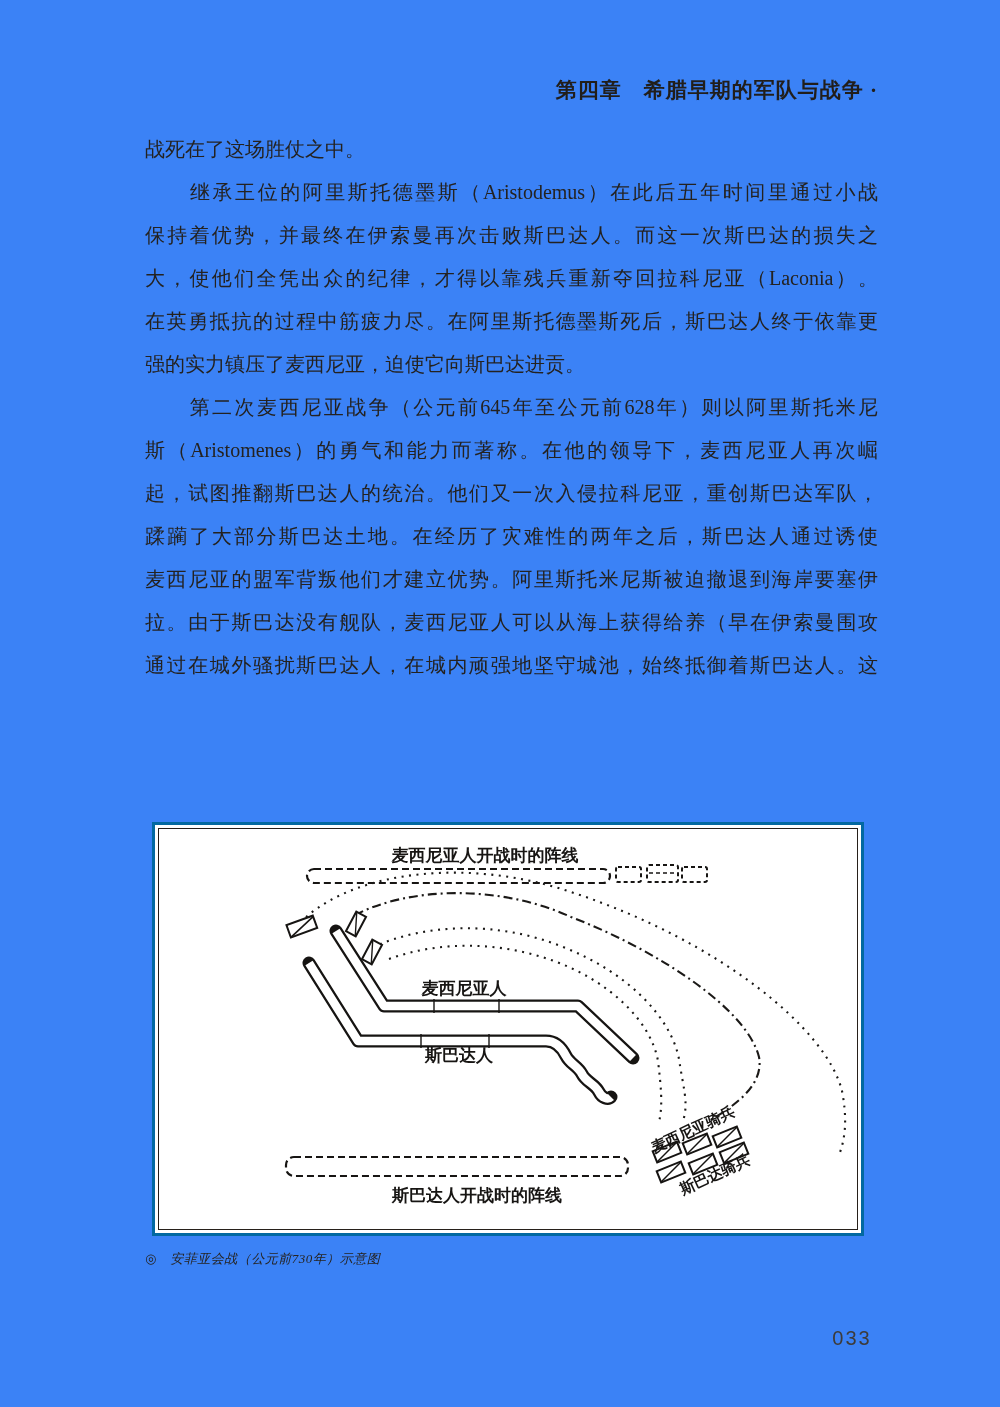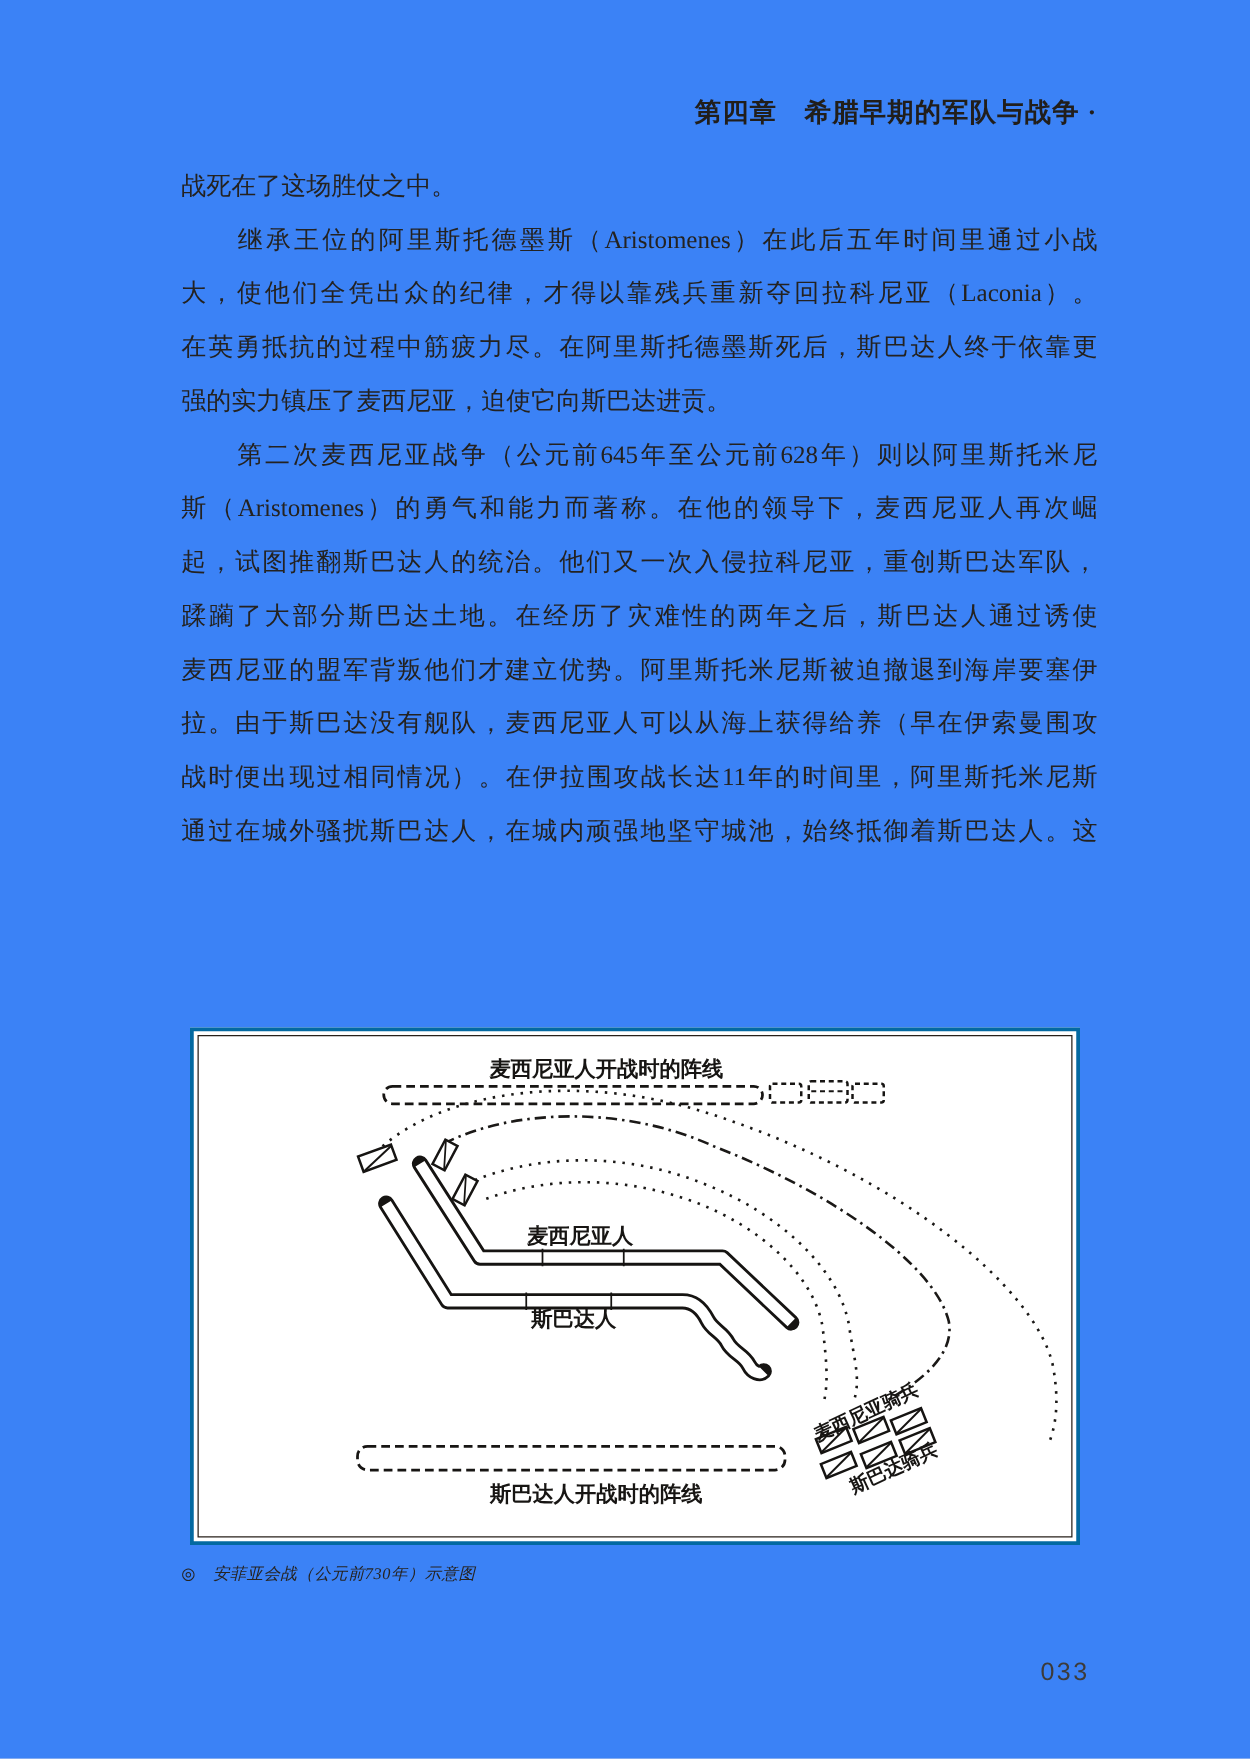--- a/index.html
+++ b/index.html
@@ -24,31 +24,31 @@
 </style>
 </head>
 <body>
 
 <div class="page">
 
   <div class="chapter-header">第四章　希腊早期的军队与战争 ·</div>
 
   <div class="body-text">
     <div class="ln end">战死在了这场胜仗之中。</div>
-    <div class="ln fill">　　继承王位的阿里斯托德墨斯（Aristomenes）在此后五年时间里通过小战</div>
+    <div class="ln fill">　　继承王位的阿里斯托德墨斯（Aristodemus）在此后五年时间里通过小战</div>
+    <div class="ln fill">保持着优势，并最终在伊索曼再次击败斯巴达人。而这一次斯巴达的损失之</div>
     <div class="ln fill">大，使他们全凭出众的纪律，才得以靠残兵重新夺回拉科尼亚（Laconia）。</div>
     <div class="ln fill">在英勇抵抗的过程中筋疲力尽。在阿里斯托德墨斯死后，斯巴达人终于依靠更</div>
     <div class="ln end">强的实力镇压了麦西尼亚，迫使它向斯巴达进贡。</div>
     <div class="ln fill">　　第二次麦西尼亚战争（公元前645年至公元前628年）则以阿里斯托米尼</div>
     <div class="ln fill">斯（Aristomenes）的勇气和能力而著称。在他的领导下，麦西尼亚人再次崛</div>
     <div class="ln fill">起，试图推翻斯巴达人的统治。他们又一次入侵拉科尼亚，重创斯巴达军队，</div>
     <div class="ln fill">蹂躏了大部分斯巴达土地。在经历了灾难性的两年之后，斯巴达人通过诱使</div>
     <div class="ln fill">麦西尼亚的盟军背叛他们才建立优势。阿里斯托米尼斯被迫撤退到海岸要塞伊</div>
     <div class="ln fill">拉。由于斯巴达没有舰队，麦西尼亚人可以从海上获得给养（早在伊索曼围攻</div>
-    <div class="ln fill">战时便出现过相同情况）。在伊拉围攻战长达11年的时间里，阿里斯托米尼斯</div>
     <div class="ln fill">通过在城外骚扰斯巴达人，在城内顽强地坚守城池，始终抵御着斯巴达人。这</div>
   </div>
 
   <div class="figure-box">
     <div class="figure-inner">
       <svg width="698" height="400" viewBox="0 0 698 400">
 
         <text x="326" y="32" text-anchor="middle" font-size="17">麦西尼亚人开战时的阵线</text>
 
         <rect x="148" y="40" width="303" height="14" rx="7" fill="none" stroke="#171513" stroke-width="2.2" stroke-dasharray="7,4"></rect>

